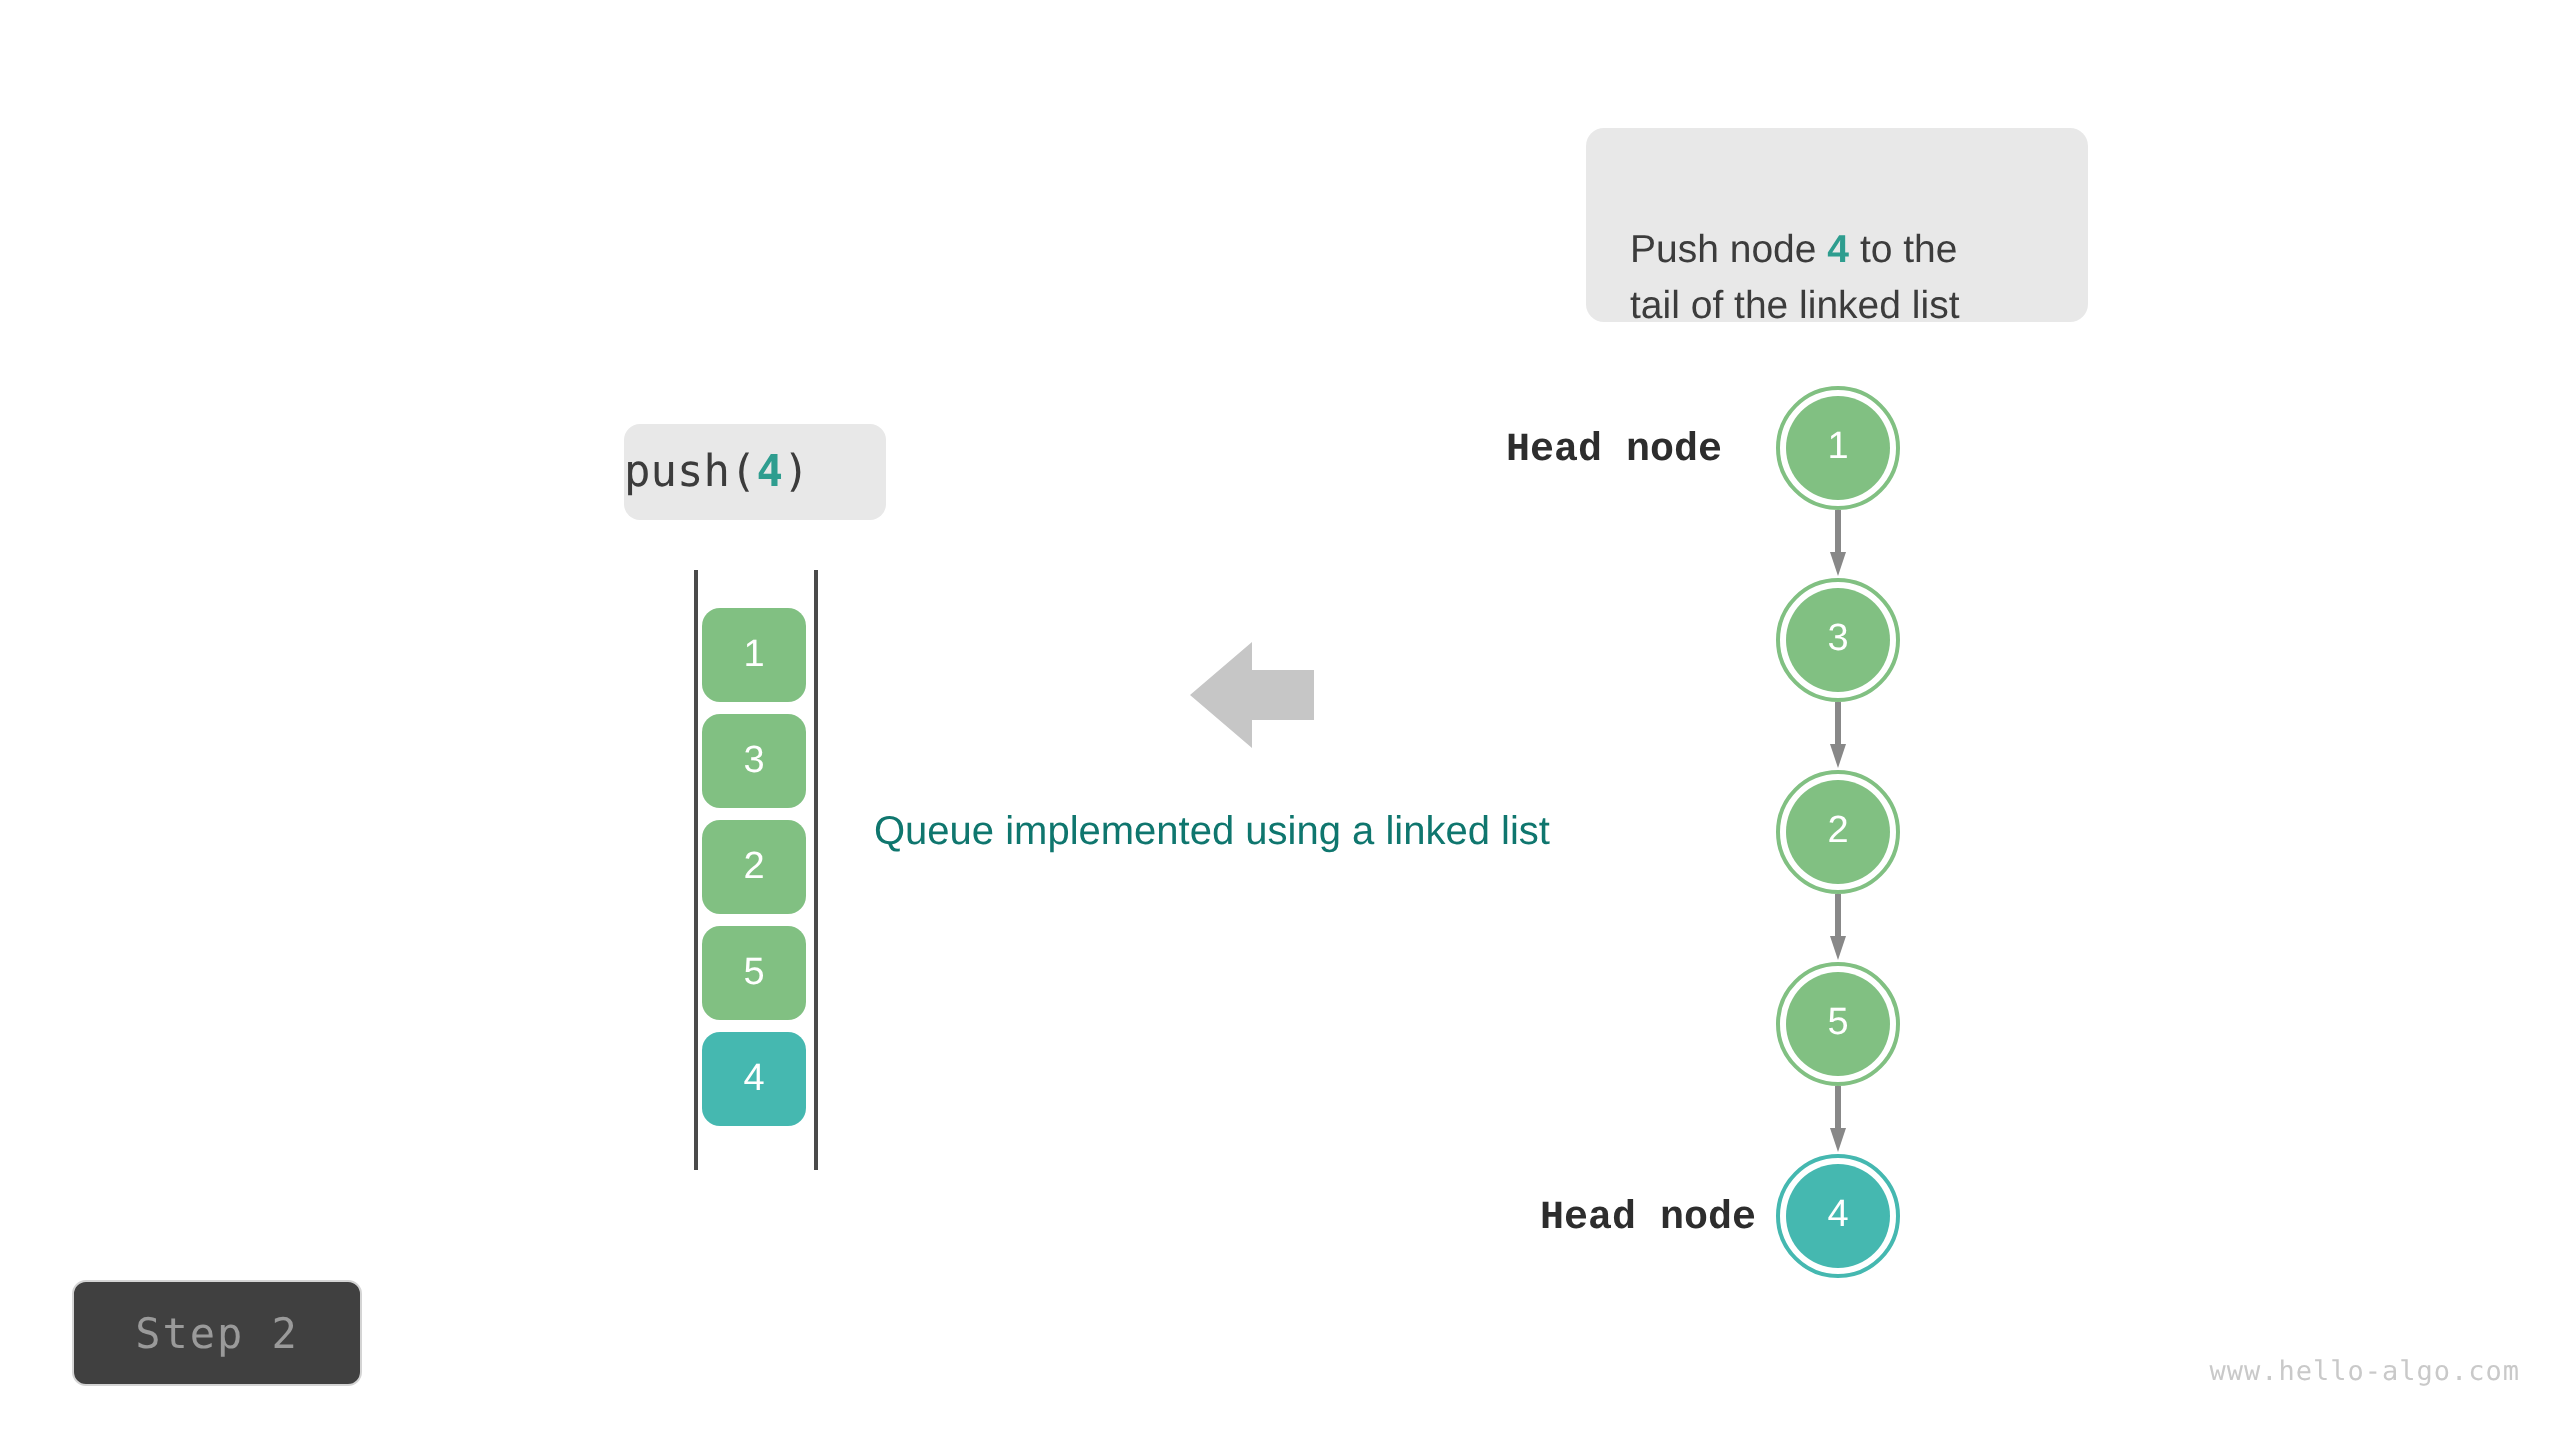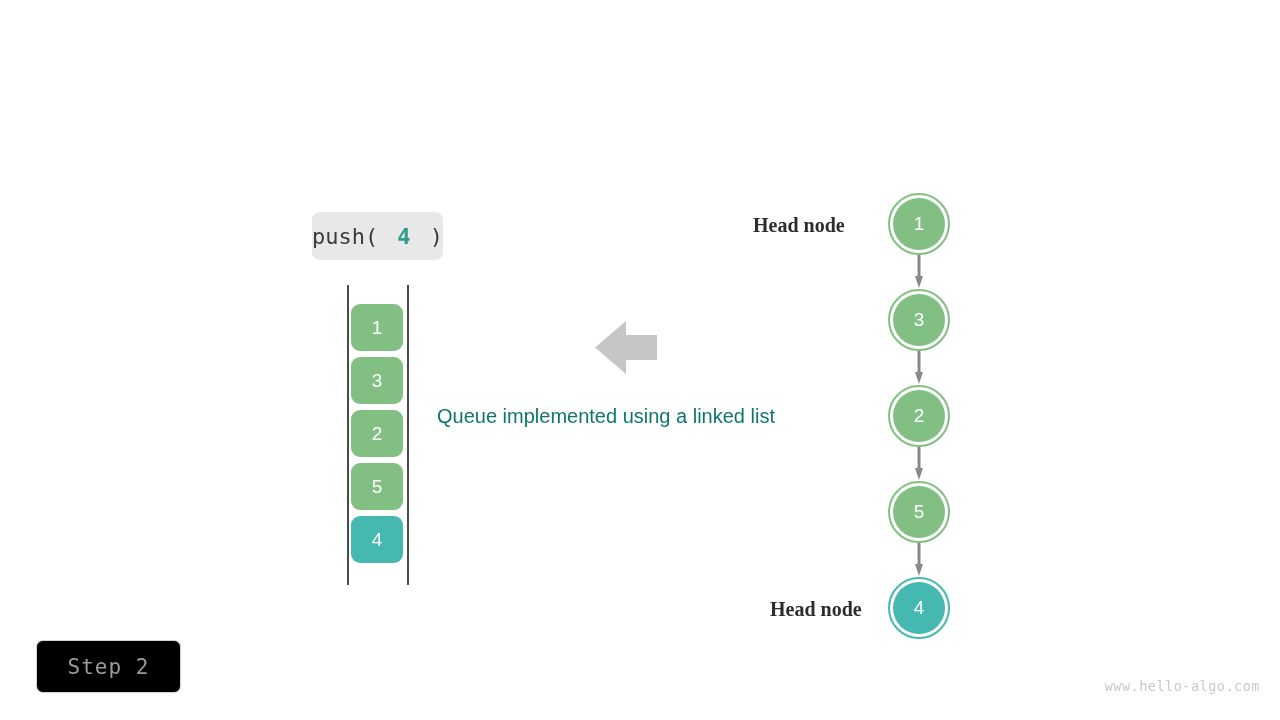--- a/index.html
+++ b/index.html
@@ -47,21 +47,21 @@
   .op-label {
     position: absolute;
     left: 312px;
     top: 212px;
     width: 131px;
     height: 48px;
     background: #e8e8e8;
     border-radius: 8px;
     display: flex;
     align-items: center;
-    justify-content: space-between;
+    justify-content: flex-start;
     font-family: "DejaVu Sans Mono", "Liberation Mono", monospace;
     font-size: 22px;
     color: #3c3c3c;
     letter-spacing: 0px;
   }
   .op-label .hl {
     color: #2e9d8f;
     font-weight: bold;
   }
 
@@ -164,38 +164,38 @@
     left: 27px;
     width: 8px;
   }
 
   
   .side-label {
     position: absolute;
     font-size: 20px;
     font-weight: bold;
     color: #2d2d2d;
-    font-family: Liberation Serif, serif;
+    font-family: Liberation Mono, monospace;
     white-space: nowrap;
     text-align: right;
   }
   .side-label.head { left: 753px; top: 214px; }
   .side-label.tail { left: 770px; top: 598px; }
 
   
   .step-badge {
     position: absolute;
     left: 36px;
     top: 640px;
     width: 145px;
     height: 53px;
     box-sizing: border-box;
     border: 1px solid #d4d4d4;
     border-radius: 7px;
-    background: #000000;
+    background: #404040;
     display: flex;
     align-items: center;
     justify-content: center;
     font-family: "DejaVu Sans Mono", "Liberation Mono", monospace;
     font-size: 21px;
     color: #9a9a9a;
     letter-spacing: 1px;
   }
 
   
@@ -207,20 +207,26 @@
     font-size: 13.5px;
     color: #c9c9c9;
     letter-spacing: 0.5px;
   }
 </style>
 </head>
 <body>
 
 <div id="stage">
 
+  <div class="callout">
+    <div class="callout-text">
+      <span>Push node </span><span class="hl">4</span><span> to the
+tail of the linked list</span>
+    </div>
+  </div>
 
   <div class="op-label">
     <span>push(</span>
       <span class="hl">4</span>
       <span>)</span>
   </div>
 
   <div class="queue">
     <div class="rail left"></div>
     <div class="rail right"></div>

